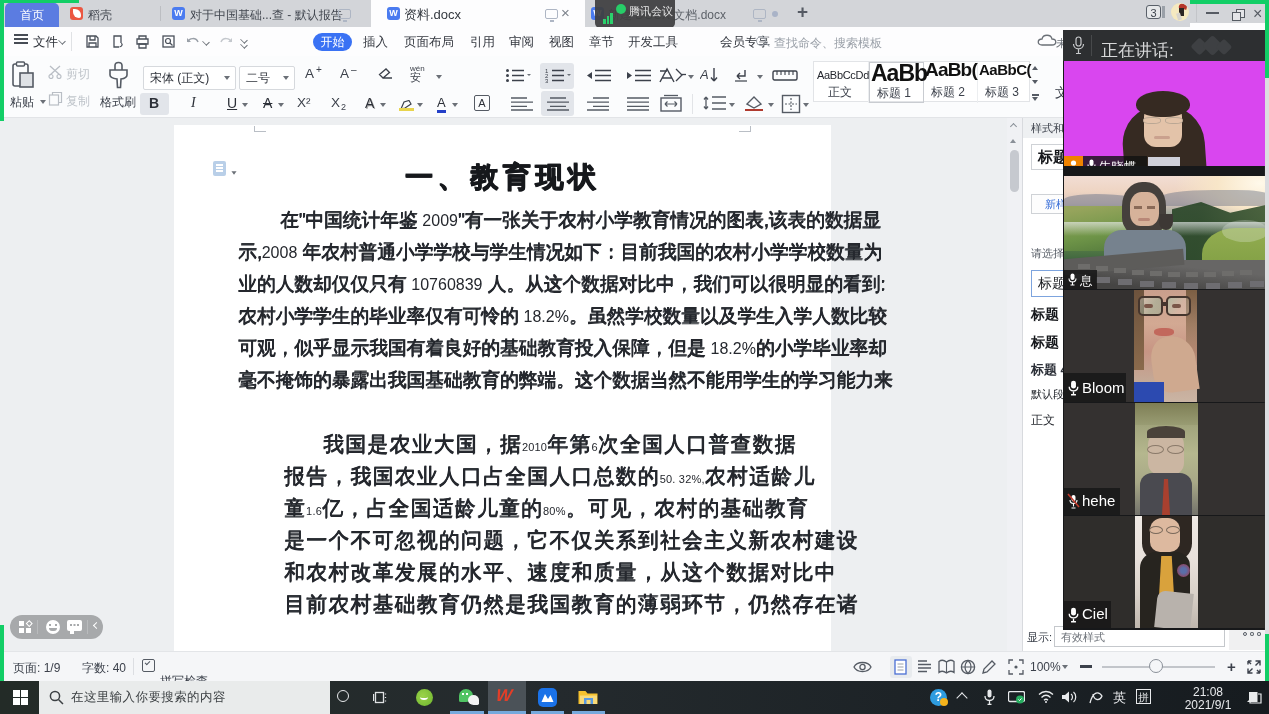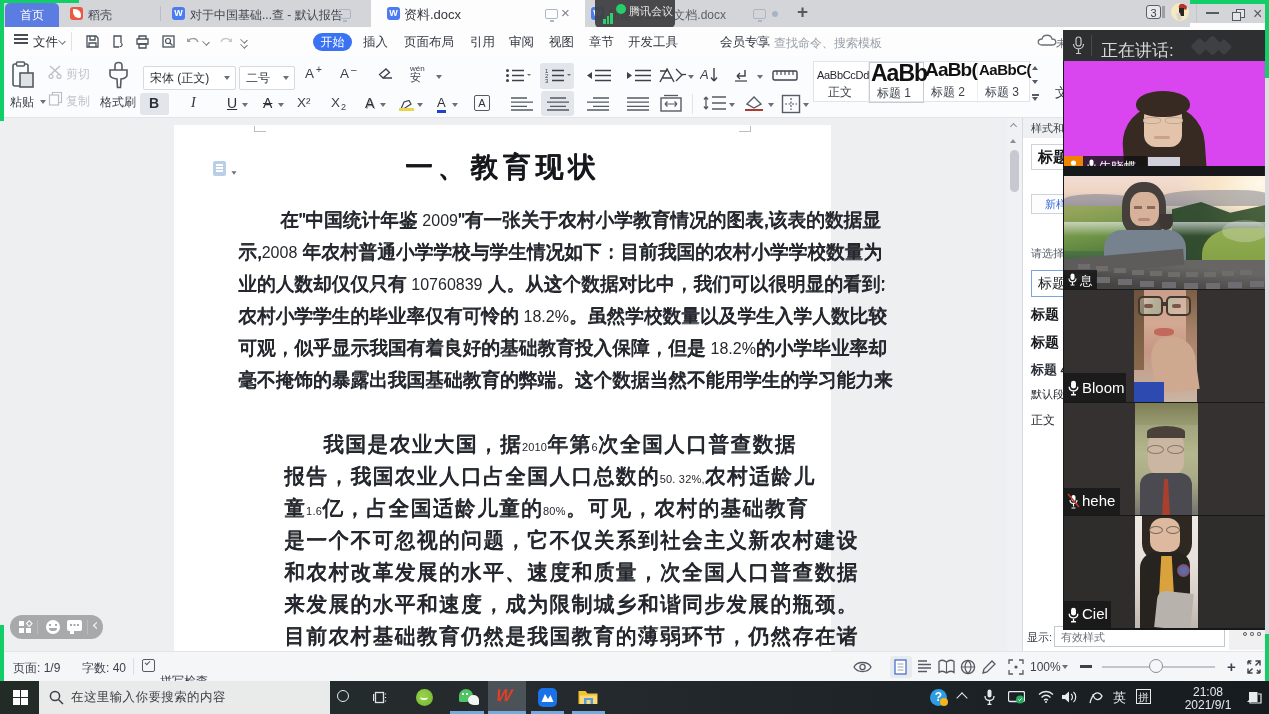--- a/index.html
+++ b/index.html
@@ -288,36 +288,35 @@
       <div class="abs tdn" style="left:1032px;top:41px;border-top-color:#555b64"></div>
     <div class="abs" style="left:1055px;top:28px;font-size:13px;color:#3c414b">文</div>
   </div>
   <div class="abs" id="docarea" style="left:0;top:118px;width:1022px;height:533px;background:#edeff1;overflow:hidden">
     <div class="abs" style="left:174px;top:7px;width:657px;height:526px;background:#fff"></div>
     <div class="abs" style="left:254px;top:8px;width:12px;height:6px;border-left:1px solid #b9bec5;border-bottom:1px solid #b9bec5"></div>
     <div class="abs" style="left:739px;top:8px;width:12px;height:6px;border-right:1px solid #b9bec5;border-bottom:1px solid #b9bec5"></div>
     <div class="abs" style="left:213px;top:43px;width:13px;height:15px;background:#b9cfe8;border-radius:2px"></div>
     <div class="abs" style="left:216px;top:46px;width:7px;height:1.5px;background:#fff;box-shadow:0 3px 0 #fff,0 6px 0 #fff"></div>
     <div class="abs tdn" style="left:231px;top:53px;transform:scale(0.85)"></div>
-    <div class="abs" style="left:174px;top:30px;width:657px;text-align:center;font-size:28px;letter-spacing:4.6px;color:#16181c;font-weight:normal;text-shadow:0.8px 0 #16181c,0 0.8px #16181c,0.8px 0.8px #16181c">一、教育现状</div>
+    <div class="abs" style="left:174px;top:40px;width:657px;text-align:center;font-size:28px;letter-spacing:4.6px;color:#16181c;font-weight:bold;text-shadow:0.8px 0 #16181c,0 0.8px #16181c,0.8px 0.8px #16181c">一、教育现状</div>
     <div id="p1" class="abs" style="left:238px;top:86px;width:500px;font-size:19px;letter-spacing:-0.3px;color:#25282e;line-height:32px;white-space:nowrap;text-shadow:0.6px 0 #25282e,0 0.6px #25282e">
       <div style="padding-left:42px">在"中国统计年鉴 <span class="num">2009</span>"有一张关于农村小学教育情况的图表,该表的数据显</div>
       <div>示,<span class="num">2008</span> 年农村普通小学学校与学生情况如下：目前我国的农村小学学校数量为</div>
       <div>业的人数却仅仅只有 <span class="num">10760839</span> 人。从这个数据对比中，我们可以很明显的看到:</div>
       <div>农村小学学生的毕业率仅有可怜的 <span class="num">18.2%</span>。虽然学校数量以及学生入学人数比较</div>
       <div>可观，似乎显示我国有着良好的基础教育投入保障，但是 <span class="num">18.2%</span>的小学毕业率却</div>
       <div>毫不掩饰的暴露出我国基础教育的弊端。这个数据当然不能用学生的学习能力来</div>
     </div>
     <div id="p2" class="abs" style="left:284px;top:310px;width:440px;font-size:21px;letter-spacing:1.1px;color:#25282e;line-height:32px;white-space:nowrap;text-shadow:0.6px 0 #25282e,0 0.6px #25282e">
       <div style="padding-left:39px">我国是农业大国，据<span class="num2">2010</span>年第<span class="num2">6</span>次全国人口普查数据</div>
       <div>报告，我国农业人口占全国人口总数的<span class="num2">50. 32%,</span>农村适龄儿</div>
       <div>童<span class="num2">1.6</span>亿，占全国适龄儿童的<span class="num2">80%</span>。可见，农村的基础教育</div>
       <div>是一个不可忽视的问题，它不仅关系到社会主义新农村建设</div>
-      <div>和农村改革发展的水平、速度和质量，次全国人口普查数据</div>
-      <div>来发展的水平和速度，成为限制城乡和谐同步发展的瓶颈。</div>
+      <div>和农村改革发展的水平、速度和质量，从这个数据对比中</div>
       <div>目前农村基础教育仍然是我国教育的薄弱环节，仍然存在诸</div>
     </div>
     <div class="abs" style="left:1007px;top:0;width:15px;height:533px;background:#f0f1f4"></div>
     <div class="abs" style="left:1011px;top:6px;width:5px;height:5px;border-left:1.4px solid #8a9098;border-top:1.4px solid #8a9098;transform:rotate(45deg)"></div>
     <div class="abs tup" style="left:1010px;top:21px;border-bottom-color:#8a9098"></div>
     <div class="abs" style="left:1010px;top:32px;width:9px;height:42px;background:#c6c9cf;border-radius:5px"></div>
     <div class="abs" style="left:10px;top:497px;width:93px;height:24px;background:#a7a9ab;border-radius:12px">
       <div class="abs" style="left:9px;top:6px;width:5px;height:5px;background:#fff"></div>
       <div class="abs" style="left:9px;top:13px;width:5px;height:5px;background:#fff"></div>
       <div class="abs" style="left:16px;top:13px;width:5px;height:5px;background:#fff"></div>

